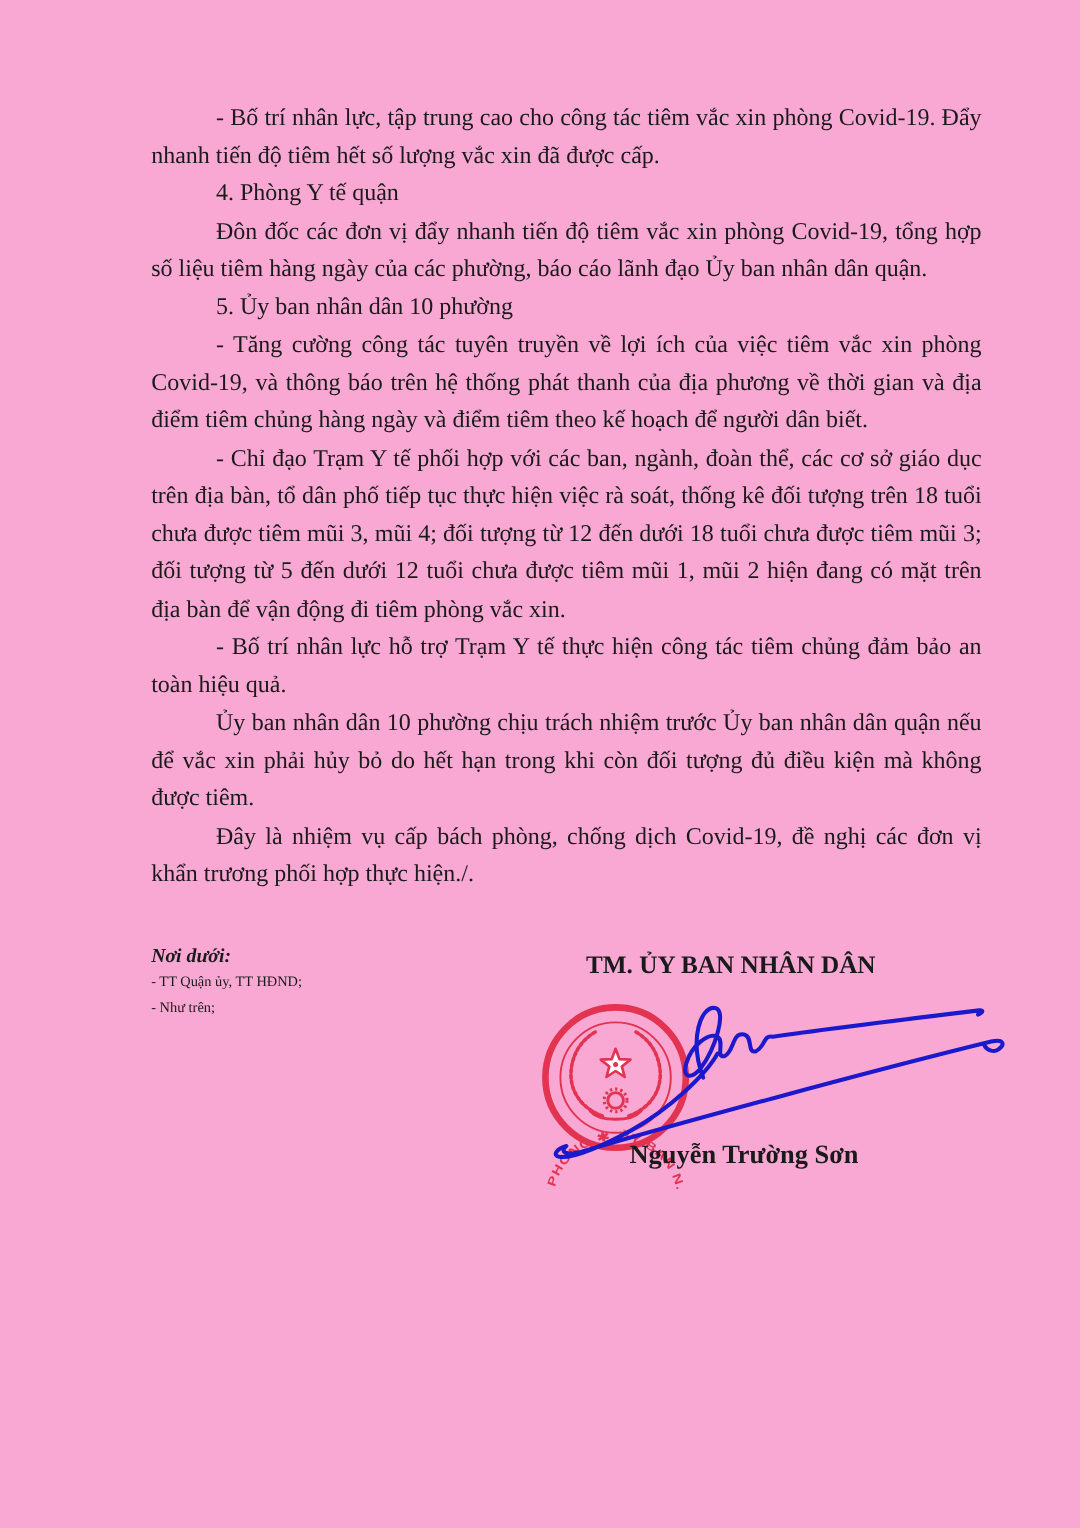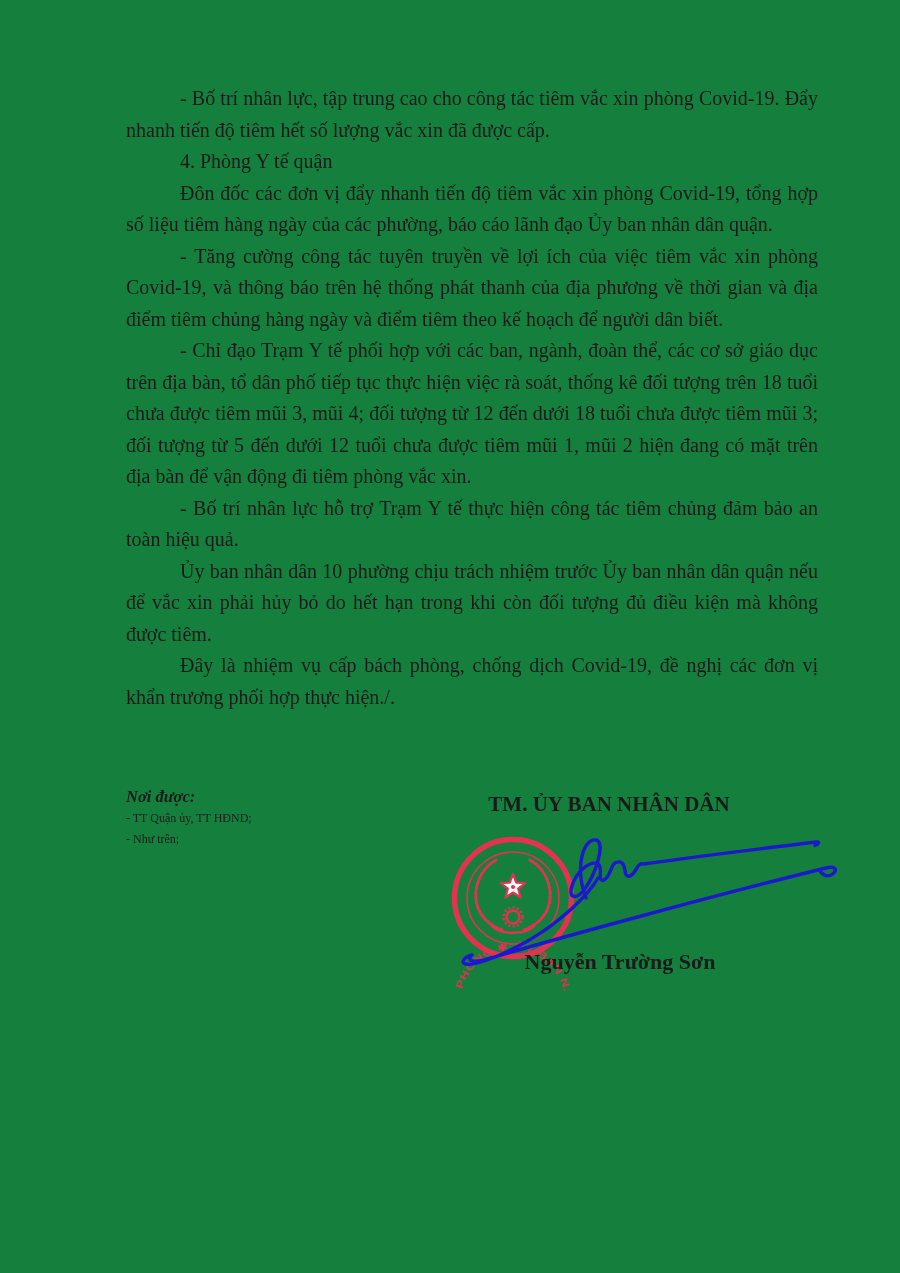--- a/index.html
+++ b/index.html
@@ -4,21 +4,21 @@
 <style>
   html, body {
     margin: 0;
     padding: 0;
     background: #ffffff;
   }
   .page {
     position: relative;
     width: 900px;
     height: 1273px;
-    background: #15803d;
+    background: #f9a8d4;
     overflow: hidden;
     font-family: "Liberation Serif", serif;
     color: #1a1a1a;
   }
   .body-text {
     position: absolute;
     left: 126px;
     top: 83px;
     width: 692px;
   }
@@ -89,29 +89,30 @@
 </style>
 </head>
 <body>
 
 <div class="page">
 
   <div class="body-text">
     <p class="para">- Bố trí nhân lực, tập trung cao cho công tác tiêm vắc xin phòng Covid-19. Đẩy nhanh tiến độ tiêm hết số lượng vắc xin đã được cấp.</p>
     <p class="para heading">4. Phòng Y tế quận</p>
     <p class="para">Đôn đốc các đơn vị đẩy nhanh tiến độ tiêm vắc xin phòng Covid-19, tổng hợp số liệu tiêm hàng ngày của các phường, báo cáo lãnh đạo Ủy ban nhân dân quận.</p>
+    <p class="para heading">5. Ủy ban nhân dân 10 phường</p>
     <p class="para">- Tăng cường công tác tuyên truyền về lợi ích của việc tiêm vắc xin phòng Covid-19, và thông báo trên hệ thống phát thanh của địa phương về thời gian và địa điểm tiêm chủng hàng ngày và điểm tiêm theo kế hoạch để người dân biết.</p>
     <p class="para">- Chỉ đạo Trạm Y tế phối hợp với các ban, ngành, đoàn thể, các cơ sở giáo dục trên địa bàn, tổ dân phố tiếp tục thực hiện việc rà soát, thống kê đối tượng trên 18 tuổi chưa được tiêm mũi 3, mũi 4; đối tượng từ 12 đến dưới 18 tuổi chưa được tiêm mũi 3; đối tượng từ 5 đến dưới 12 tuổi chưa được tiêm mũi 1, mũi 2 hiện đang có mặt trên địa bàn để vận động đi tiêm phòng vắc xin.</p>
     <p class="para">- Bố trí nhân lực hỗ trợ Trạm Y tế thực hiện công tác tiêm chủng đảm bảo an toàn hiệu quả.</p>
     <p class="para">Ủy ban nhân dân 10 phường chịu trách nhiệm trước Ủy ban nhân dân quận nếu để vắc xin phải hủy bỏ do hết hạn trong khi còn đối tượng đủ điều kiện mà không được tiêm.</p>
     <p class="para">Đây là nhiệm vụ cấp bách phòng, chống dịch Covid-19, đề nghị các đơn vị khẩn trương phối hợp thực hiện./.</p>
   </div>
 
   <div class="recipients">
-    <div class="recipients-label">Nơi được:</div>
+    <div class="recipients-label">Nơi dưới:</div>
     <div class="recipient-item">- TT Quận ủy, TT HĐND;</div>
     <div class="recipient-item">- Như trên;</div>
   </div>
 
   <div class="sign-head">
     <div class="sign-authority">TM. ỦY BAN NHÂN DÂN</div>
   </div>
 
   <svg class="seal-sig-svg" viewBox="0 0 430 165" xmlns="http://www.w3.org/2000/svg">
     <defs>

